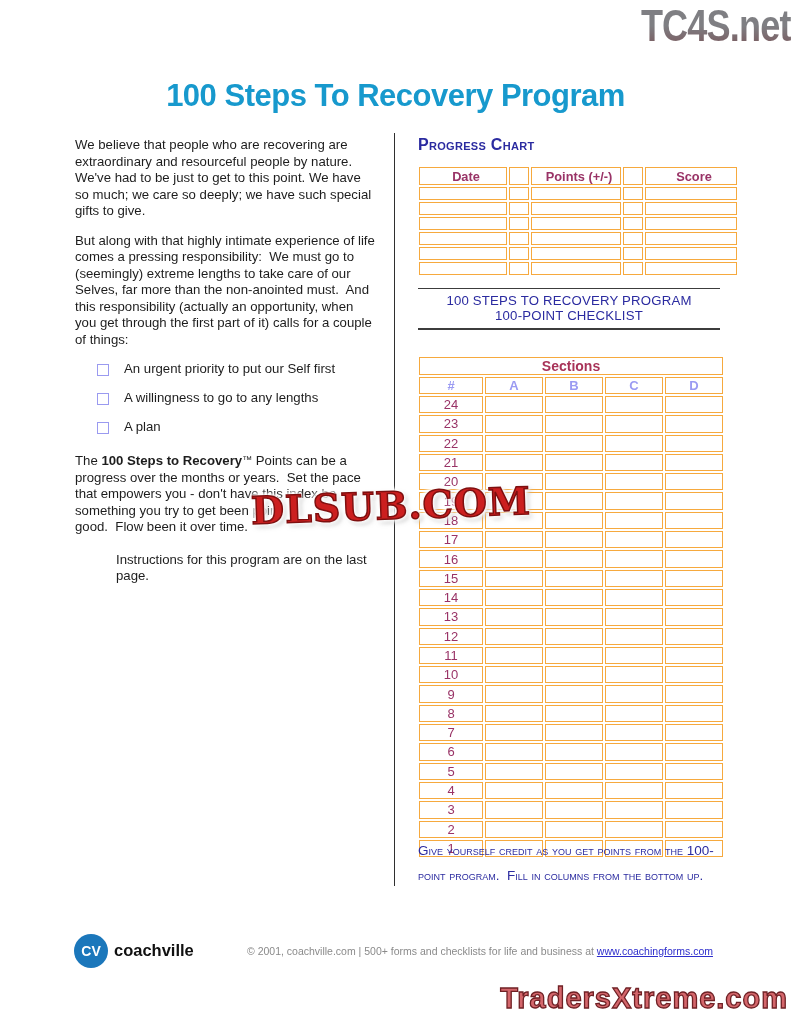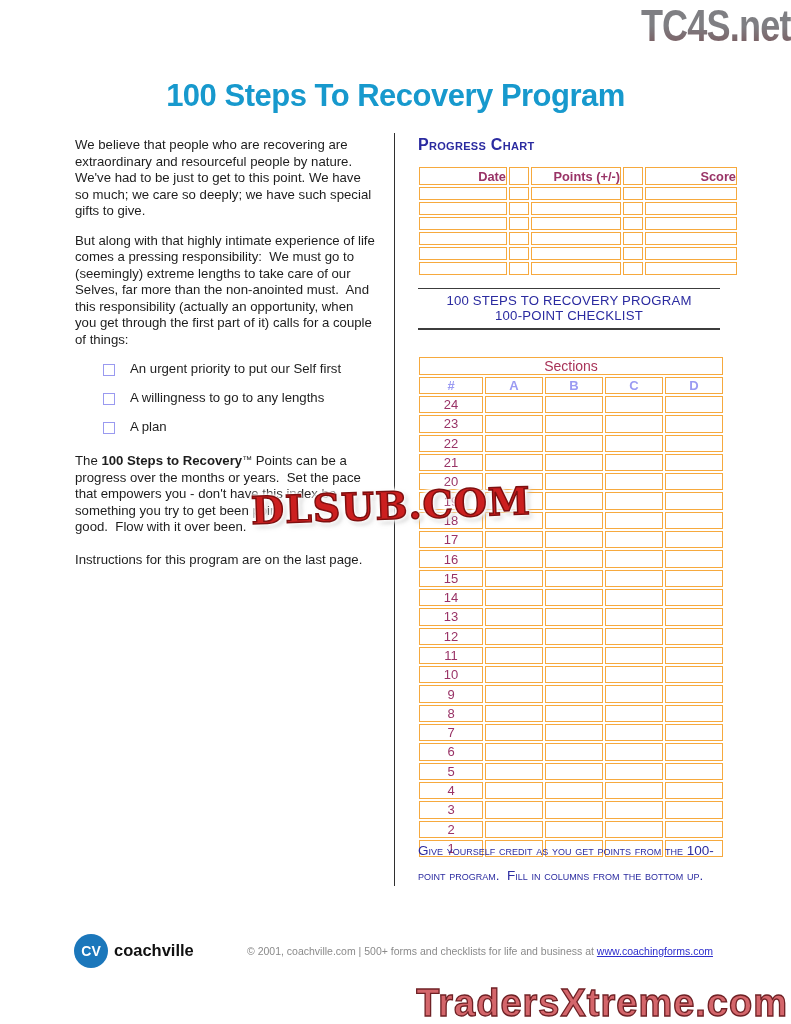--- a/index.html
+++ b/index.html
@@ -12,61 +12,61 @@
         color:#7c7c80;line-height:48px;}
   @supports (-webkit-background-clip: text){
     .tc4s{background:linear-gradient(180deg,#7f7f83 50%,#79585c 95%);
           -webkit-background-clip:text;background-clip:text;color:transparent;}
   }
   .dlsub{position:absolute;top:483px;left:251px;font-family:"DejaVu Serif",serif;
          font-weight:bold;font-size:38px;letter-spacing:1px;color:#cc1f1f;
          -webkit-text-stroke:1.5px #7e0f0f;transform:rotate(-2deg);
          text-shadow:0 0 3px #fff,0 0 5px #fff,0 0 7px #fff,2px 2px 4px #ffffff,
                      -2px -2px 4px #ffffff,3px 3px 5px rgba(120,120,120,.55);}
-  .traders{position:absolute;top:982px;right:3px;font-weight:bold;font-size:38px;
+  .traders{position:absolute;top:982px;right:3px;font-weight:bold;font-size:29px;
            letter-spacing:1px;color:#d4666b;-webkit-text-stroke:1.3px #6f2125;
            text-shadow:0 0 3px #fff,0 0 6px #fff,2px 2px 3px #ffffff,-2px -2px 3px #ffffff;}
 
   
   .title{position:absolute;top:78px;left:0;width:100%;text-align:center;
          font-size:31px;font-weight:bold;color:#1799cd;letter-spacing:-0.5px;}
 
   
   .leftcol{position:absolute;left:75px;top:137px;width:322px;
            font-size:13.2px;line-height:16.5px;}
   .tline{white-space:pre-wrap;}
   .para{margin:0 0 13px 0;}
   .chk-list{margin:2px 0 16px 0;}
-  .chk-item{display:flex;align-items:center;height:17px;margin:0 0 12px 28px;}
+  .chk-item{display:flex;align-items:center;height:17px;margin:0 0 12px 22px;}
   .chk-box{width:10px;height:10px;border:1.6px solid #9a9af0;margin-right:15px;flex:0 0 auto;}
   .tm{font-size:10px;vertical-align:2px;}
 
   
   .vdivider{position:absolute;left:394px;top:133px;width:1px;height:753px;background:#2f2f2f;}
 
   
   .pc-title{position:absolute;left:418px;top:136px;font-variant:small-caps;
             font-weight:bold;font-size:16px;color:#2b2ba0;letter-spacing:0.3px;}
   table{border-collapse:separate;border-spacing:2px;}
   .progress-table{position:absolute;left:417px;top:165px;width:322px;}
   .progress-table td,.progress-table th{border:1px solid #f6a93e;padding:0 0 0 6px;
-       font-size:12.8px;text-align:right;}
+       font-size:12.8px;text-align:center;}
   .progress-table th{color:#993366;height:16px;}
   .progress-table td{height:11px;}
   .col-date{width:88px;} .col-sp1{width:20px;} .col-points{width:90px;}
   .col-sp2{width:20px;} .col-score{width:92px;}
 
   .cl-heading{position:absolute;left:418px;top:288px;width:302px;text-align:center;
               border-top:1px solid #3c3c3c;border-bottom:2px solid #3c3c3c;
               padding:4px 0 5px 0;color:#2b2ba0;font-size:13.2px;line-height:15px;
               letter-spacing:0.2px;}
 
   .sections-table{position:absolute;left:417px;top:355px;width:308px;}
   .sections-table td,.sections-table th{border:1px solid #f6a93e;padding:0;text-align:center;}
-  .sections-table .group-hdr{color:#a83358;font-size:14px;font-weight:normal;height:15px;}
+  .sections-table .group-hdr{color:#a83358;font-size:14px;font-weight:bold;height:15px;}
   .sections-table .abcd th{color:#9b9bf2;font-weight:bold;font-size:13px;height:13px;}
   .sections-table tbody td{height:15.3px;font-size:13px;}
   .sections-table td.num{color:#993366;}
   .s-col-num{width:64px;}.s-col{width:58px;}
 
   .note{position:absolute;left:418px;top:838px;width:322px;color:#2b2ba0;
         font-variant:small-caps;font-size:13.5px;line-height:25px;white-space:pre-wrap;}
 
   
   .cv-logo{position:absolute;left:74px;top:934px;width:34px;height:34px;border-radius:50%;
@@ -117,25 +117,25 @@
         <span>A plan</span>
       </div>
     </div>
 
     <div class="para">
       <div class="tline"><span>The </span><b>100 Steps to Recovery</b><span class="tm">™</span><span> Points can be a</span></div>
       <div>
           <div class="tline">progress over the months or years.  Set the pace</div>
           <div class="tline">that empowers you - don't have this index be</div>
           <div class="tline">something you try to get been poin</div>
-          <div class="tline">good.  Flow with it over been.</div>
+          <div class="tline">good.  Flow been it over time.</div>
         </div>
     </div>
 
-    <div class="para" style="margin-top:16px;">
+    <div class="para" style="margin-top:16px;margin-left:41px;">
       <div class="tline">Instructions for this program are on the last page.</div>
     </div>
   </div>
 
   <div class="vdivider"></div>
 
   <div class="pc-title">Progress Chart</div>
 
   <table class="progress-table">
     <colgroup>

